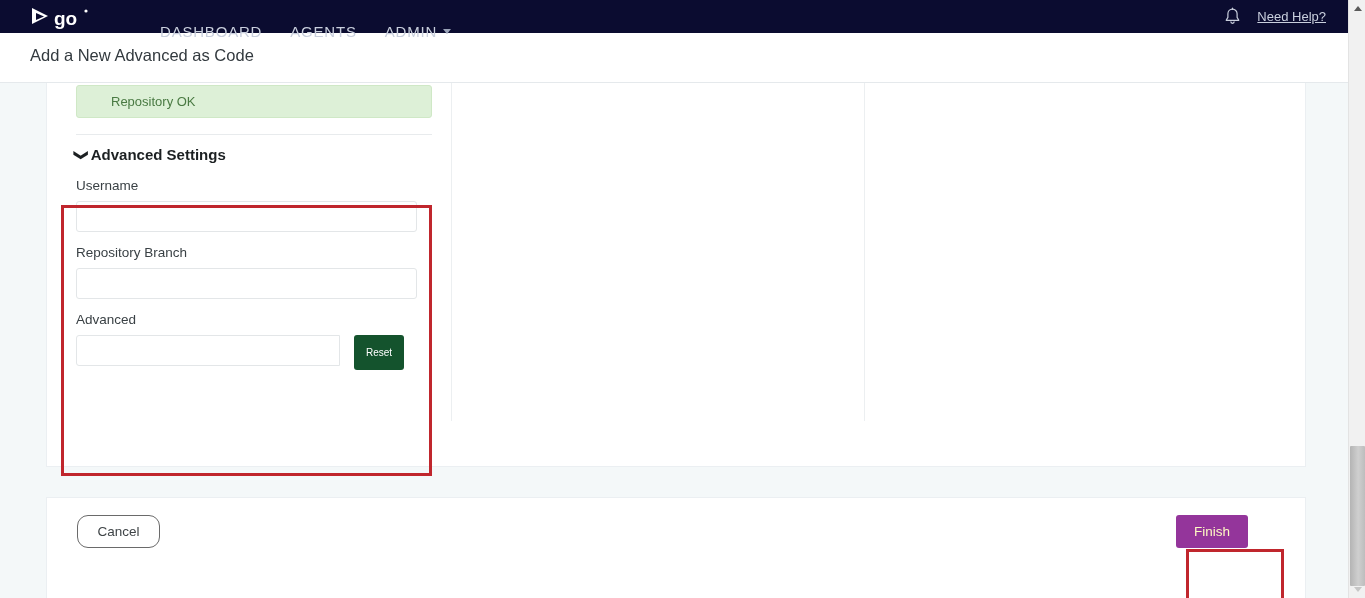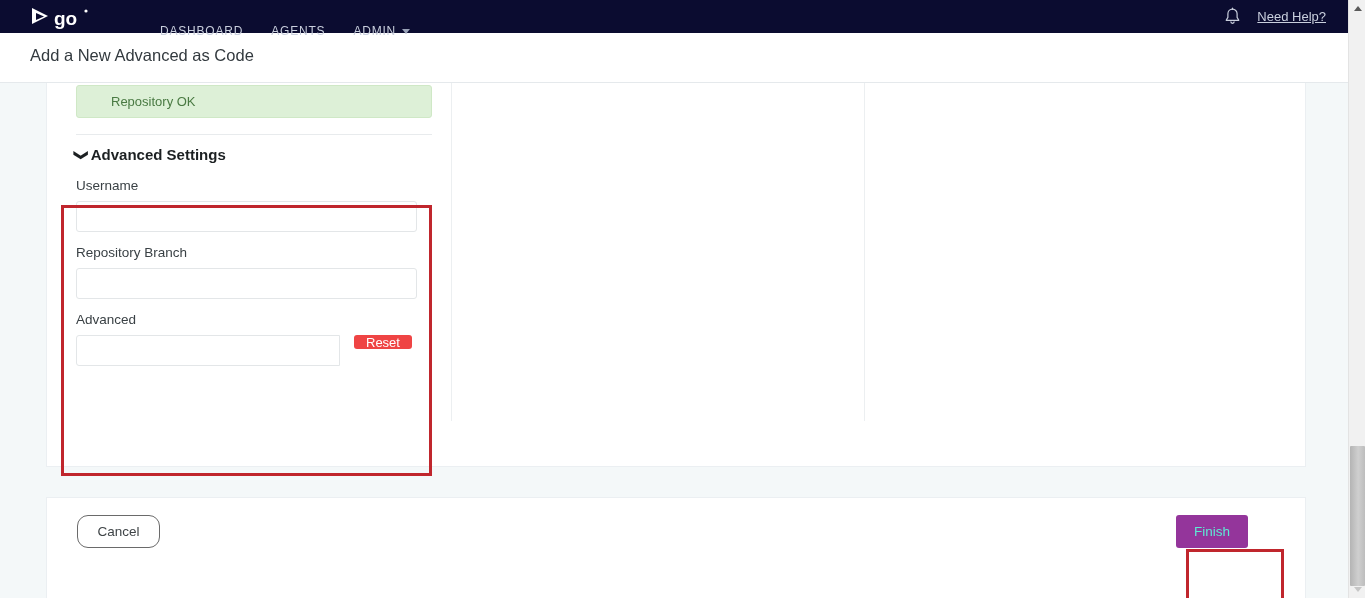--- a/index.html
+++ b/index.html
@@ -40,21 +40,21 @@
   }
   .brand svg { display: block; }
   .nav-links {
     display: flex;
     align-items: center;
     margin-left: 56px;
     height: 100%;
   }
   .nav-link {
     color: #c9cfdd;
-    font-size: 12px;
+    font-size: 15px;
     letter-spacing: 0.8px;
     padding: 0 14px;
     line-height: 33px;
     text-decoration: none;
     white-space: nowrap;
     margin-top: 30px;
   }
   .nav-link.has-caret { display: flex; align-items: center; gap: 6px; }
   .caret {
     width: 0; height: 0;
@@ -224,28 +224,28 @@
     background: #ffffff;
     font-size: 13px;
     padding: 0 8px;
     color: #333;
     outline: none;
     font-family: "Liberation Sans", sans-serif;
   }
   .pw-row { display: flex; align-items: stretch; }
   .pw-row .field-input { width: 264px; border-radius: 3px 0 0 3px; }
   .reset-btn {
-    height: 14px;
+    height: 35px;
     margin-left: 14px;
     padding: 0 12px;
-    background: #ef4444;
+    background: #14532d;
     color: #ffffff;
     border: none;
     border-radius: 3px;
-    font-size: 13px;
+    font-size: 10px;
     cursor: pointer;
     font-family: "Liberation Sans", sans-serif;
   }
 
   
   .action-panel {
     position: absolute;
     left: 46px;
     top: 464px;
     width: 1260px;
@@ -269,21 +269,21 @@
   }
   .finish-btn {
     position: absolute;
     right: 57px;
     top: 17px;
     width: 72px;
     height: 33px;
     background: #94359b;
     border: none;
     border-radius: 3px;
-    color: #5eead4;
+    color: #fef9c3;
     font-size: 13.5px;
     cursor: pointer;
     font-family: "Liberation Sans", sans-serif;
   }
   .finish-highlight {
     position: absolute;
     left: 1186px;
     top: 516px;
     width: 98px;
     height: 57px;

